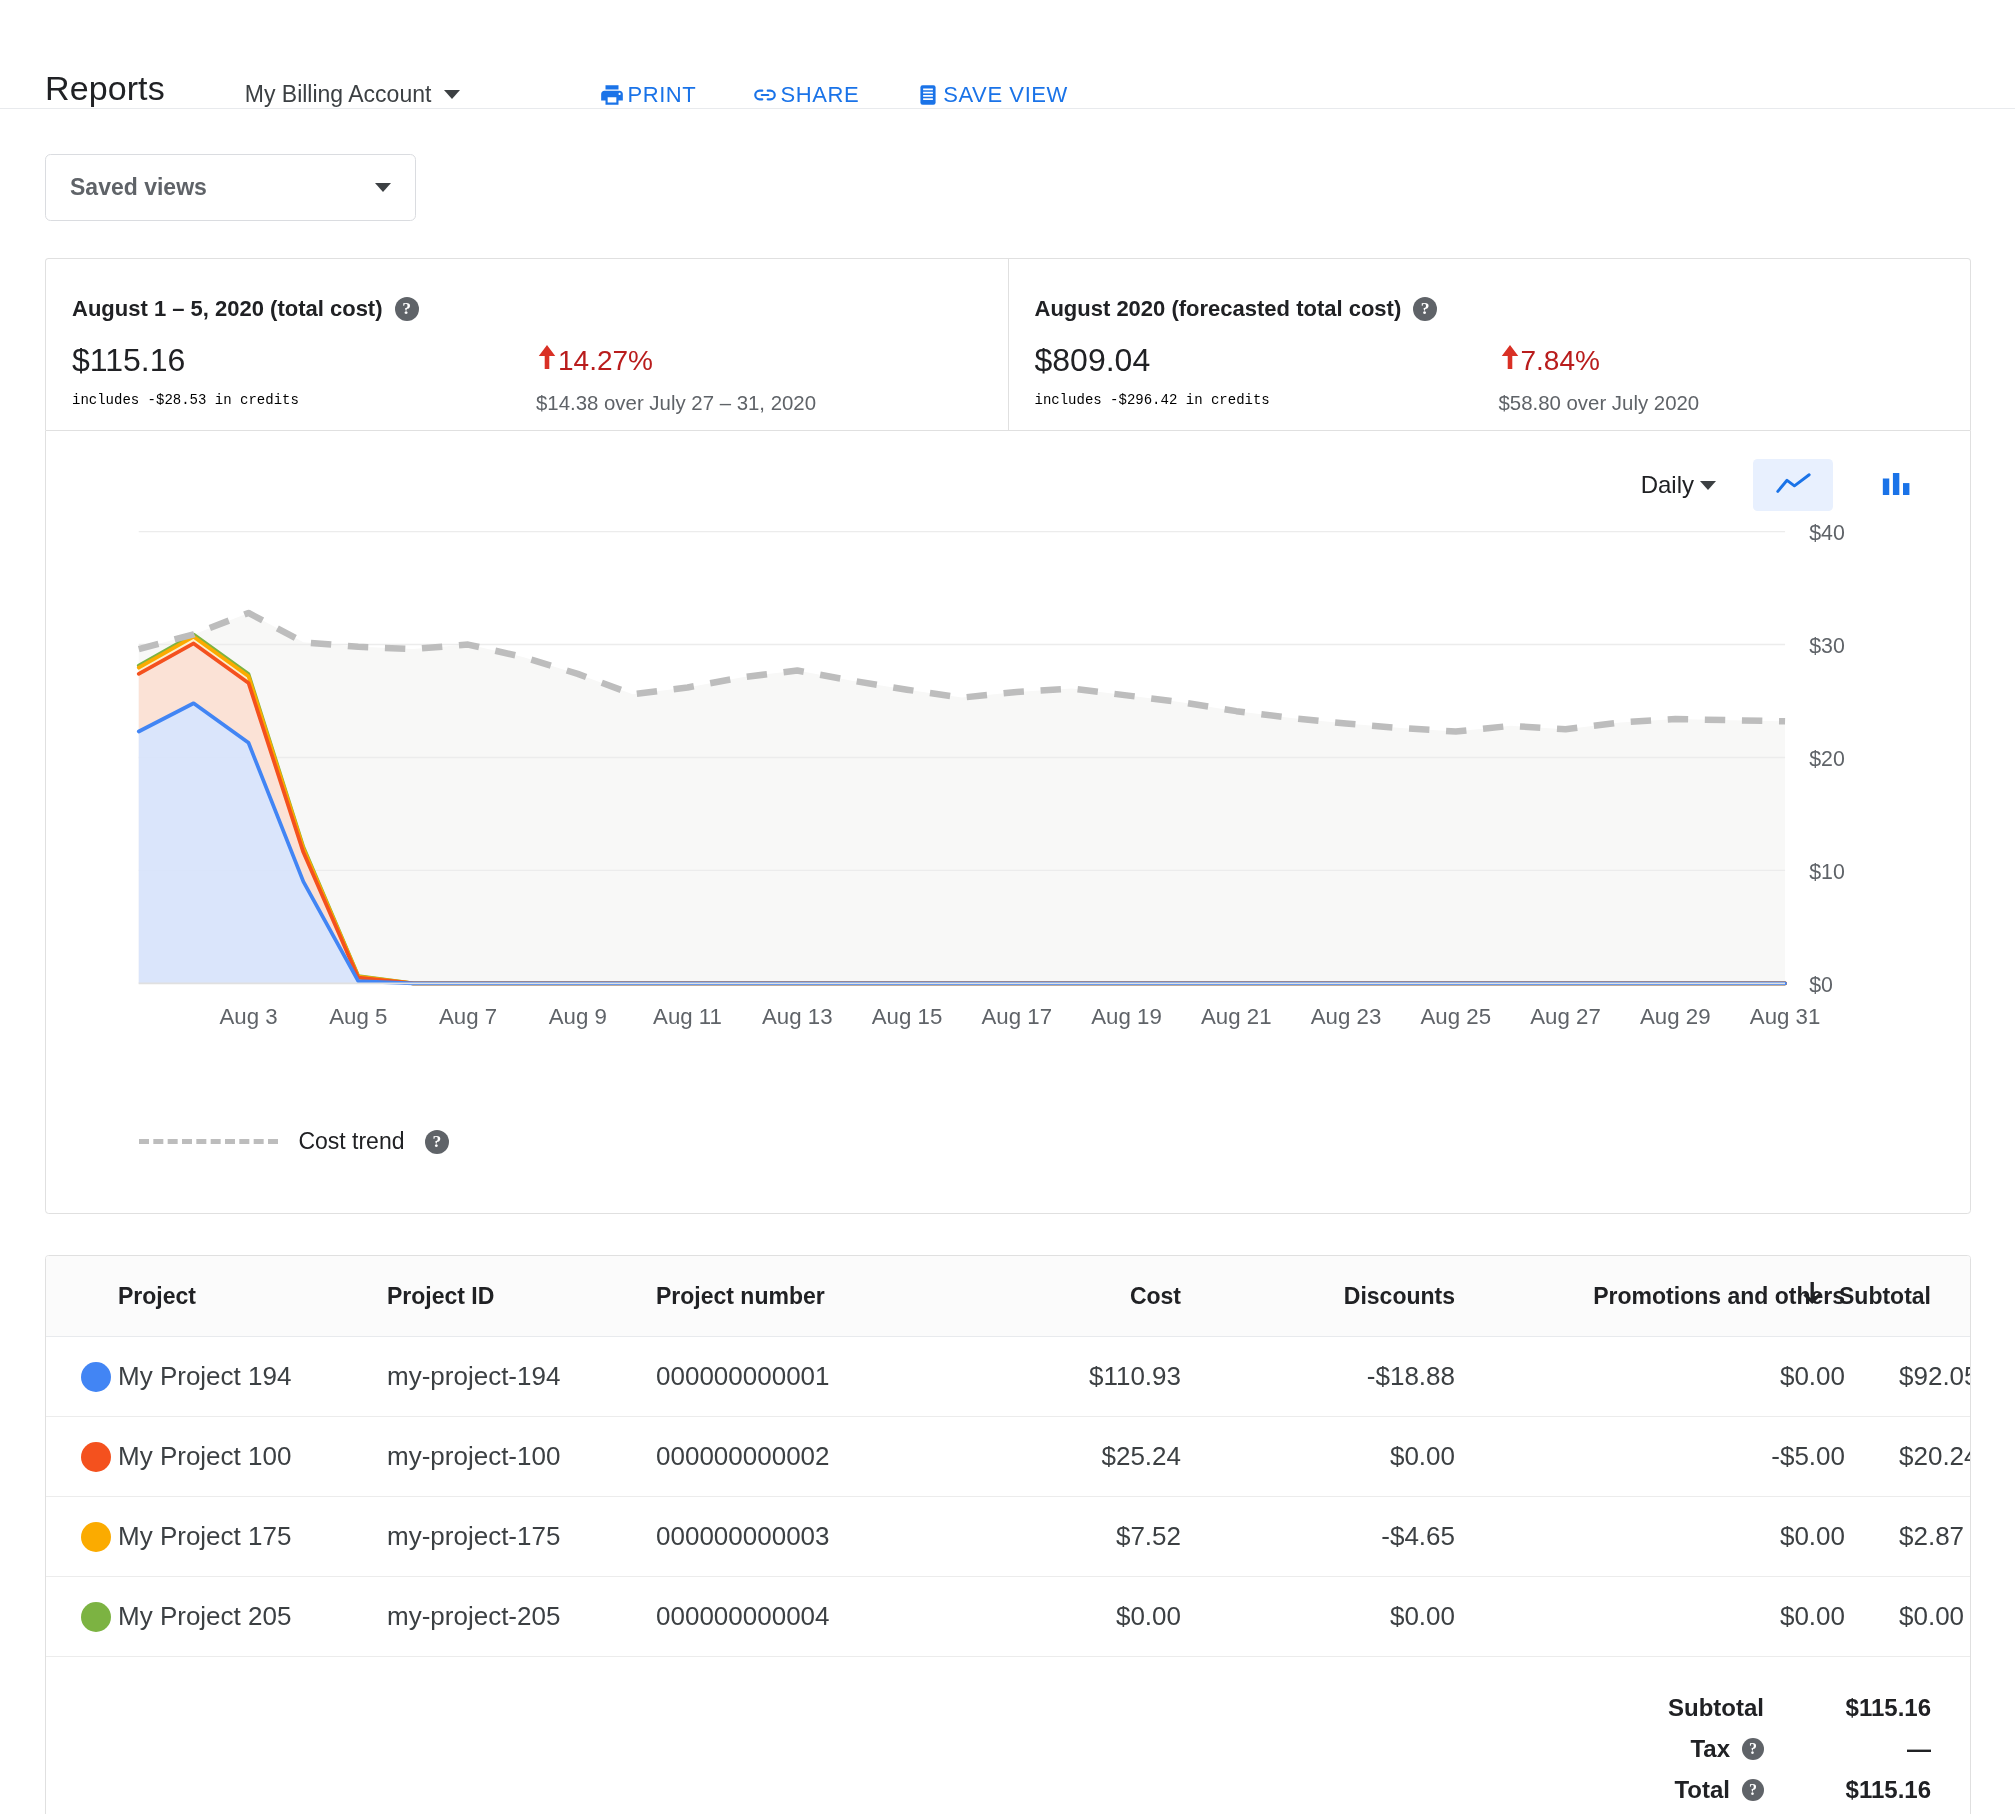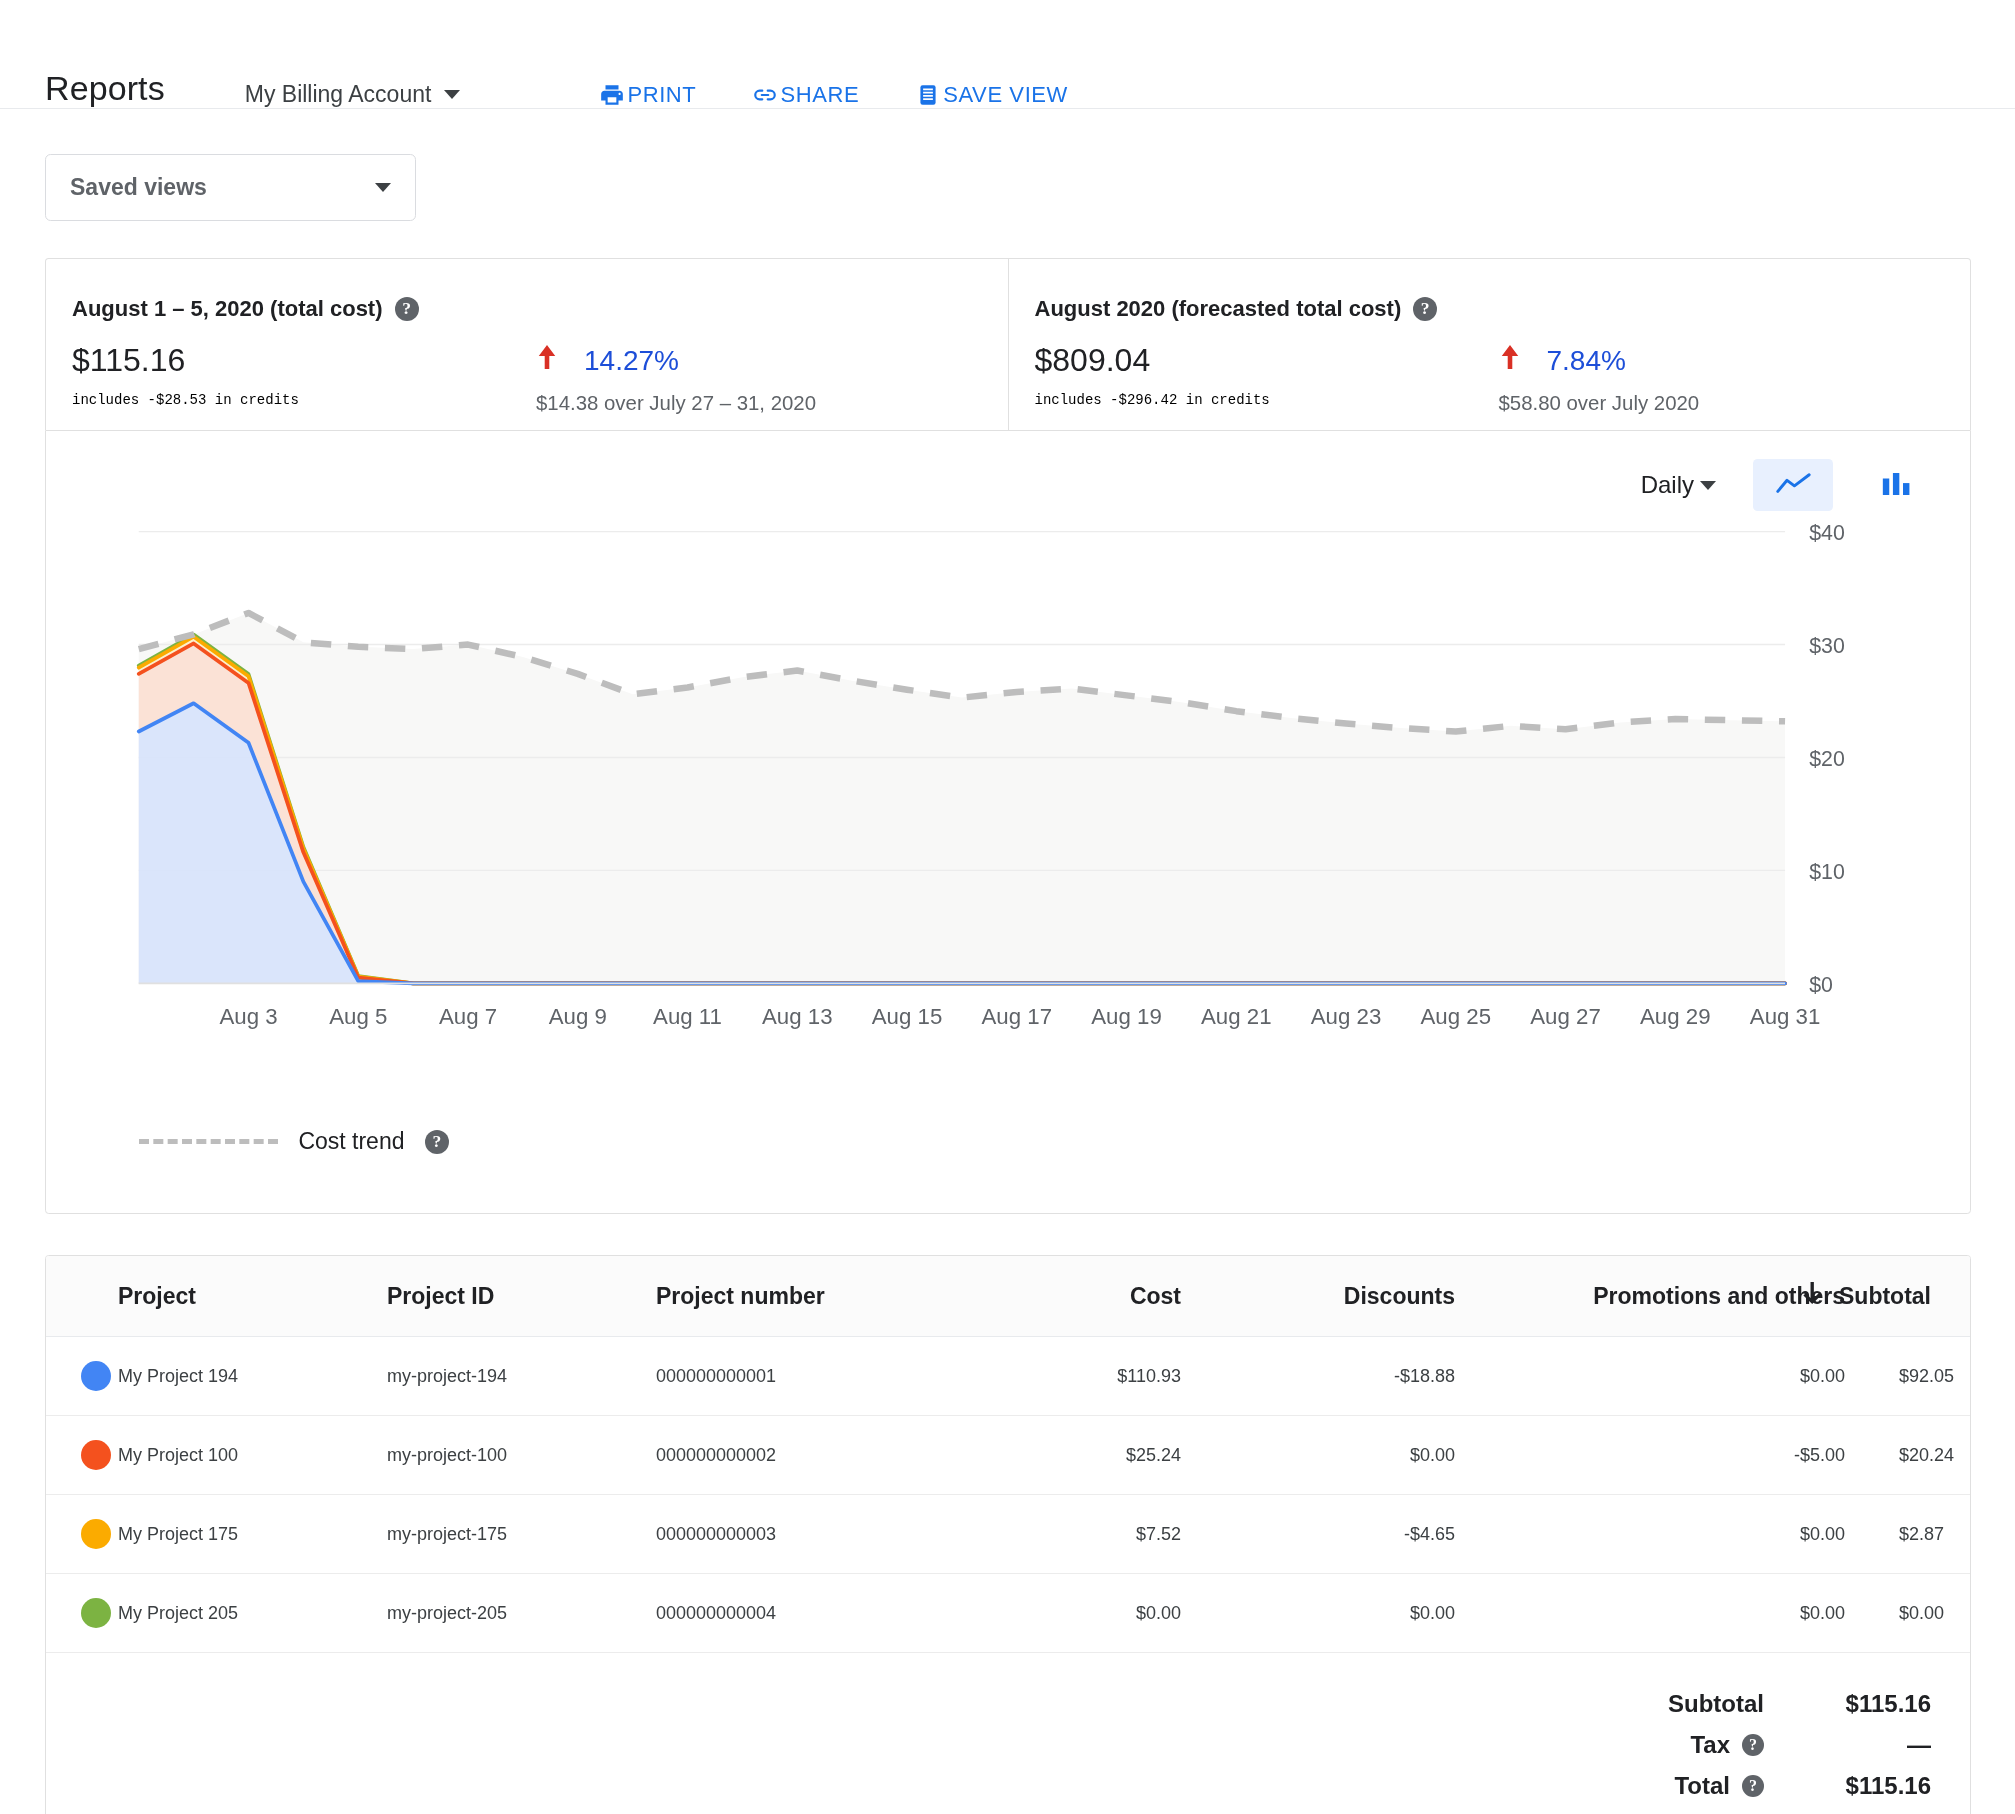--- a/index.html
+++ b/index.html
@@ -77,21 +77,21 @@
     width: 24px; height: 24px; border-radius: 50%;
     background: #5f6368; color: #fff;
     font-size: 17.6px; font-weight: 700;
     display: inline-flex; align-items: center; justify-content: center;
     cursor: pointer; font-family: "Liberation Serif", serif;
     line-height: 1;
   }
   .help-dot.small { width: 22px; height: 22px; font-size: 16px; }
   .sum-row { display: flex; align-items: baseline; margin-top: 20.4px; }
   .sum-amount { font-size: 32px; color: #202124; width: 464px; }
-  .sum-delta { font-size: 28px; color: #1d4ed8; display:flex; align-items:center; gap:26px;}
+  .sum-delta { font-size: 28px; color: #b91c1c; display:flex; align-items:center; gap:0;}
   .sum-sub { display: flex; margin-top: 13px; }
   .sum-sub-left { font-size: 14px; color: #000000; width: 464px; font-family: Liberation Mono, monospace; }
   .sum-sub-right { font-size: 20.4px; color: #5f6368; }
 
   
   .chart-panel {
     border: 0.9px solid #e0e0e0;
     border-radius: 0 0 3.7px 3.7px;
     background: #fff;
     height: 784px;
@@ -129,21 +129,21 @@
   }
   table { width: 100%; border-collapse: collapse; table-layout: fixed; }
   thead th {
     font-size: 23px; font-weight: 700; color: #202124;
     padding: 24px 0; background: #fbfbfb;
     border-bottom: 0.9px solid #e8eaed;
     text-align: left;
   }
   thead th.num { text-align: right; }
   tbody td {
-    font-size: 18px; color: #3c4043;
+    font-size: 26px; color: #3c4043;
     padding: 24px 0;
     border-bottom: 0.9px solid #ececec;
   }
   tbody td.num { text-align: right; }
   .col-swatch { width: 72px; padding-left: 35px !important; }
   .swatch { width: 30px; height: 30px; border-radius: 50%; display:block; }
   .col-project { width: 269px; }
   .col-pid { width: 269px; }
   .col-pnum { width: 306px; }
   .col-cost { width: 278px; padding-right: 59px !important; }

